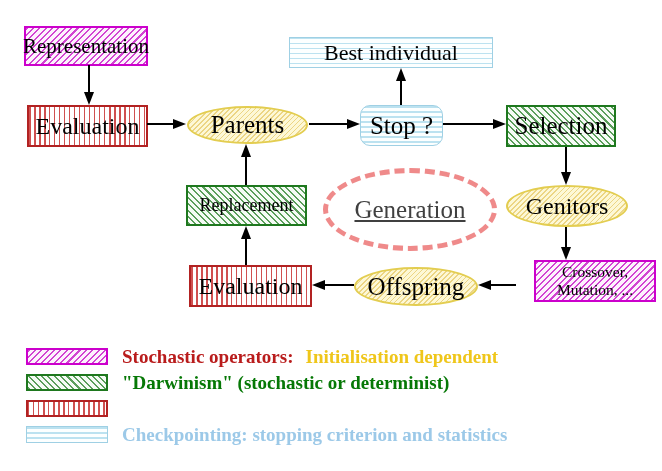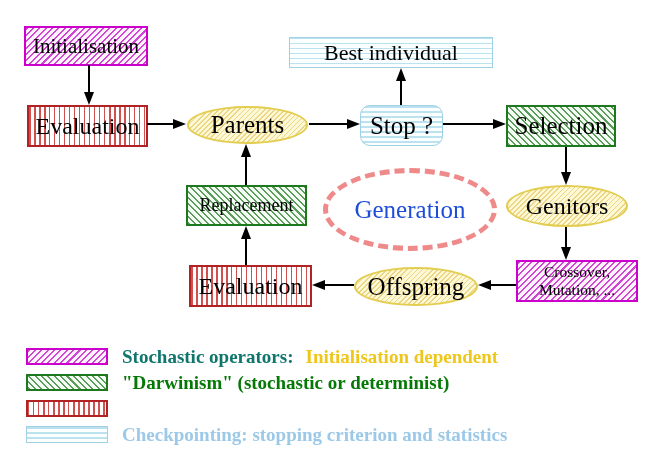--- a/index.html
+++ b/index.html
@@ -21,34 +21,34 @@
   .h-yellow{border:2px solid #e3cd50;border-radius:50%;
     background:repeating-linear-gradient(135deg,#ecd584 0,#ecd584 1.2px,#fdf8d6 1.2px,#fdf8d6 3.6px);}
   
   .ln{position:absolute;background:#000;}
   .ah{position:absolute;width:0;height:0;}
   .ah-right{border-top:5px solid transparent;border-bottom:5px solid transparent;border-left:13px solid #000;}
   .ah-left{border-top:5px solid transparent;border-bottom:5px solid transparent;border-right:13px solid #000;}
   .ah-up{border-left:5px solid transparent;border-right:5px solid transparent;border-bottom:13px solid #000;}
   .ah-down{border-left:5px solid transparent;border-right:5px solid transparent;border-top:13px solid #000;}
   
-  #generation{border:5px dashed #ef8a8a;border-radius:50%;color:#1d4ed8;background:transparent;}
+  #generation{border:5px dashed #ef8a8a;border-radius:50%;color:#404040;background:transparent;text-decoration:underline;}
   
   .sw{position:absolute;left:26px;width:82px;height:17px;box-sizing:border-box;}
   .legend-line{position:absolute;left:122px;font-weight:bold;font-size:19px;white-space:nowrap;}
-  .t-magenta{color:#0f766e;text-align:right;} .t-gold{color:#efc61a;margin-left:12px;}
+  .t-magenta{color:#b91c1c;text-align:right;} .t-gold{color:#efc61a;margin-left:12px;}
   .t-green{color:#067806;} .t-red{color:#cc1111;} .t-cyan{color:#9cc9e8;}
-  .two-line{line-height:1.15;}
+  .two-line{line-height:1.15;margin-left:18px;}
 </style>
 </head>
 <body>
 
 <div id="canvas">
 
-  <div class="node h-magenta" style="left:24px;top:26px;width:124px;height:40px;font-size:21px;">Initialisation</div>
+  <div class="node h-magenta" style="left:24px;top:26px;width:124px;height:40px;font-size:21px;">Representation</div>
 
   <div class="node h-red" style="left:27px;top:105px;width:121px;height:42px;font-size:24px;">Evaluation</div>
 
   <div class="node h-yellow" style="left:187px;top:106px;width:121px;height:38px;font-size:25px;">Parents</div>
 
   <div class="node h-cyan" style="left:360px;top:105px;width:83px;height:41px;font-size:25px;border-radius:10px;border-width:1.5px;">Stop ?</div>
 
   <div class="node h-cyan" style="left:289px;top:37px;width:204px;height:31px;font-size:22px;">Best individual</div>
 
   <div class="node h-green" style="left:506px;top:105px;width:110px;height:42px;font-size:25px;">Selection</div>

